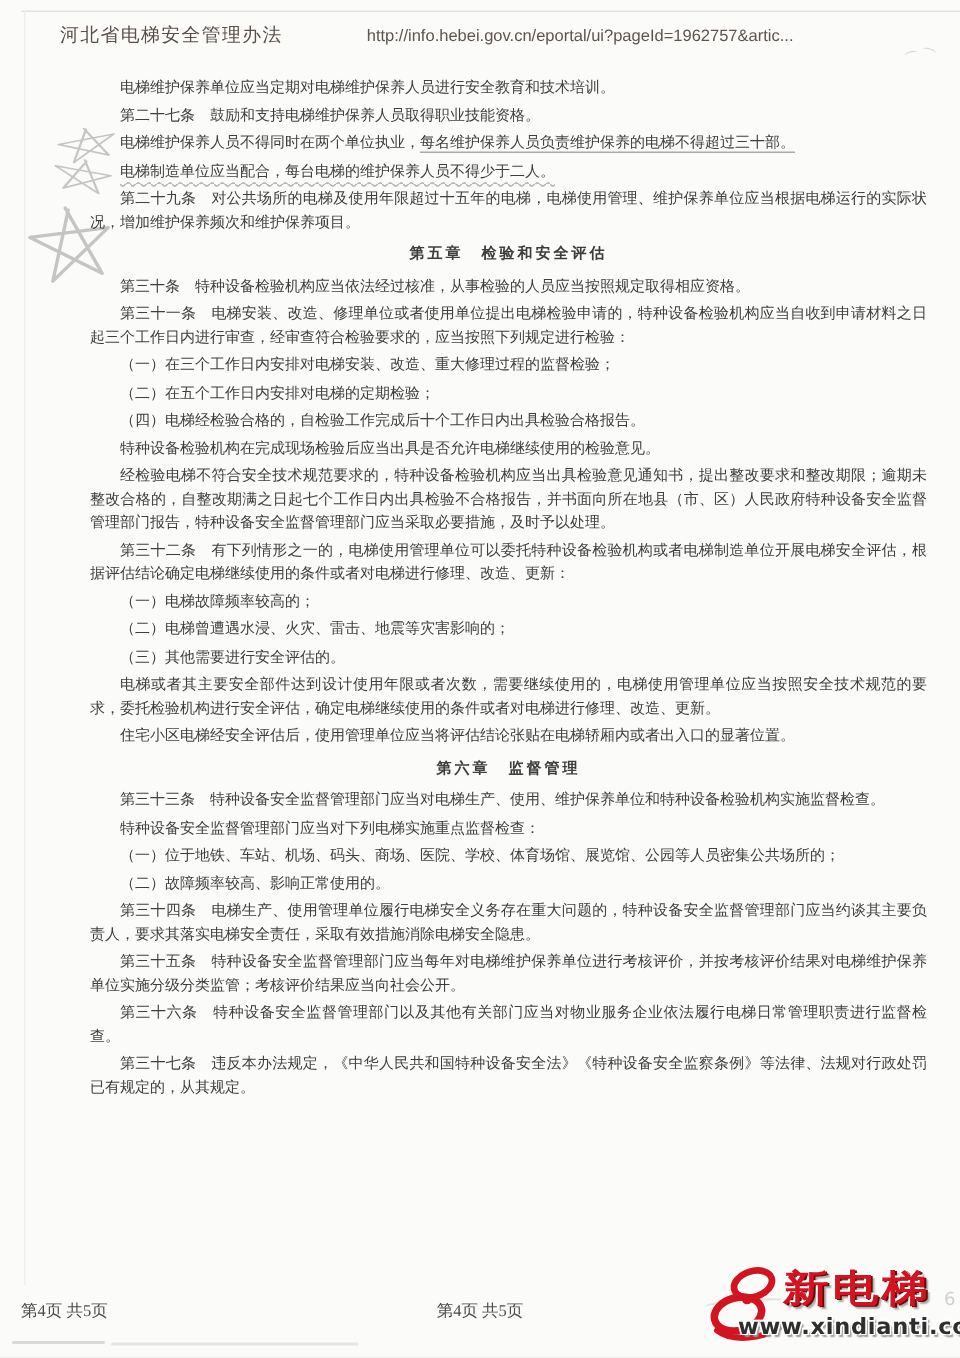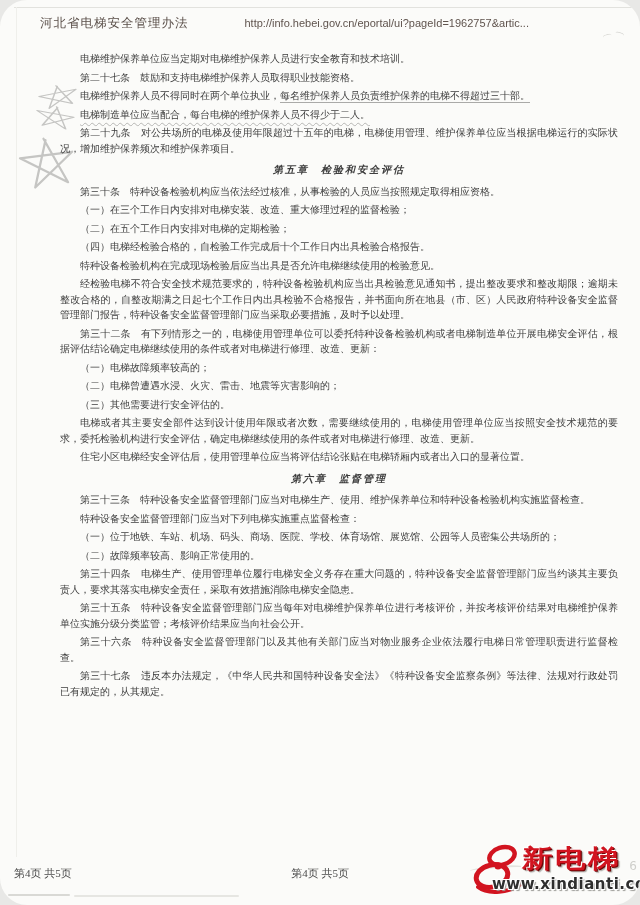--- a/index.html
+++ b/index.html
@@ -1,38 +1,37 @@
 <!DOCTYPE html>
 <html><head>
 <meta charset="utf-8">
 <style>
   html,body{margin:0;padding:0;background:#e8e8e6;}
   .page{
     position:relative;width:640px;height:905px;margin:0 auto;
     background:#fbfbf9;overflow:hidden;
     font-family:"Liberation Serif","DejaVu Serif",serif;
     color:#3e3e3e;
-    border-radius:27px;
   }
   
   .scanline-top{position:absolute;top:7px;left:14px;right:0;height:1px;background:#e2e2de;}
   .scanline-left{position:absolute;top:7px;left:16px;bottom:48px;width:1px;background:#efefeb;}
   .streak-1{position:absolute;left:8px;bottom:9px;width:62px;height:2px;background:#d9d9d5;border-radius:2px;}
   .streak-2{position:absolute;left:74px;bottom:8px;width:165px;height:2px;background:#e6e6e2;border-radius:2px;}
   
   .header{position:absolute;top:15px;left:40px;right:18px;display:flex;align-items:baseline;color:#5a4f49;}
   .header .title{font-size:12.5px;letter-spacing:1px;white-space:nowrap;}
   .header .url{margin-left:56px;font-size:11px;font-family:Liberation Sans, sans-serif;color:#5f534d;white-space:nowrap;}
   
   .doc{
     position:absolute;left:60px;right:22px;top:48px;bottom:52px;
     font-size:10px;line-height:15.5px;text-align:justify;overflow:hidden;
   }
   .para{margin:3px 0;text-indent:2em;}
-  .chapter{margin:6px 0;text-indent:0;text-align:center;font-weight:600;letter-spacing:2px;font-style:italic;}
+  .chapter{margin:6px 0;text-indent:0;text-align:center;font-weight:600;letter-spacing:2px;}
   .u-line{text-decoration:underline;text-decoration-color:#aaaaa8;text-decoration-thickness:1px;text-underline-offset:3px;}
   .u-wavy{text-decoration:underline;text-decoration-style:wavy;text-decoration-color:#b6b6b4;text-decoration-thickness:1px;text-underline-offset:4px;}
   
   .star{position:absolute;opacity:.75;}
   .star path{fill:none;stroke:#b3b3b1;stroke-width:1.3;stroke-linejoin:round;stroke-linecap:round;}
   .s1{left:38px;top:84px;width:40px;height:23px;transform:rotate(-12deg);}
   .s2{left:35px;top:105px;width:40px;height:23px;transform:rotate(9deg);}
   .s3{left:19px;top:135px;width:56px;height:52px;transform:rotate(-9deg);}
   .smudge{position:absolute;border-top:1px solid #d3d3cf;width:9px;height:4px;border-radius:50%;opacity:.8;}
   .sm1{right:16px;top:32px;transform:rotate(18deg);}
@@ -88,20 +87,21 @@
   </svg>
 
   <div class="doc">
     <div class="para">电梯维护保养单位应当定期对电梯维护保养人员进行安全教育和技术培训。</div>
     <div class="para">第二十七条　鼓励和支持电梯维护保养人员取得职业技能资格。</div>
     <div class="para"><span>电梯维护保养人员不得同时在两个单位执业，</span><span class="u-line">每名维护保养人员负责维护保养的电梯不得超过三十部。</span></div>
     <div class="para"><span class="u-wavy">电梯制造单位应当配合，每台电梯的维护保养人员不得少于二人。</span></div>
     <div class="para">第二十九条　对公共场所的电梯及使用年限超过十五年的电梯，电梯使用管理、维护保养单位应当根据电梯运行的实际状况，增加维护保养频次和维护保养项目。</div>
     <div class="chapter">第五章　检验和安全评估</div>
     <div class="para">第三十条　特种设备检验机构应当依法经过核准，从事检验的人员应当按照规定取得相应资格。</div>
+    <div class="para">第三十一条　电梯安装、改造、修理单位或者使用单位提出电梯检验申请的，特种设备检验机构应当自收到申请材料之日起三个工作日内进行审查，经审查符合检验要求的，应当按照下列规定进行检验：</div>
     <div class="para">（一）在三个工作日内安排对电梯安装、改造、重大修理过程的监督检验；</div>
     <div class="para">（二）在五个工作日内安排对电梯的定期检验；</div>
     <div class="para">（四）电梯经检验合格的，自检验工作完成后十个工作日内出具检验合格报告。</div>
     <div class="para">特种设备检验机构在完成现场检验后应当出具是否允许电梯继续使用的检验意见。</div>
     <div class="para">经检验电梯不符合安全技术规范要求的，特种设备检验机构应当出具检验意见通知书，提出整改要求和整改期限；逾期未整改合格的，自整改期满之日起七个工作日内出具检验不合格报告，并书面向所在地县（市、区）人民政府特种设备安全监督管理部门报告，特种设备安全监督管理部门应当采取必要措施，及时予以处理。</div>
     <div class="para">第三十二条　有下列情形之一的，电梯使用管理单位可以委托特种设备检验机构或者电梯制造单位开展电梯安全评估，根据评估结论确定电梯继续使用的条件或者对电梯进行修理、改造、更新：</div>
     <div class="para">（一）电梯故障频率较高的；</div>
     <div class="para">（二）电梯曾遭遇水浸、火灾、雷击、地震等灾害影响的；</div>
     <div class="para">（三）其他需要进行安全评估的。</div>
     <div class="para">电梯或者其主要安全部件达到设计使用年限或者次数，需要继续使用的，电梯使用管理单位应当按照安全技术规范的要求，委托检验机构进行安全评估，确定电梯继续使用的条件或者对电梯进行修理、改造、更新。</div>

